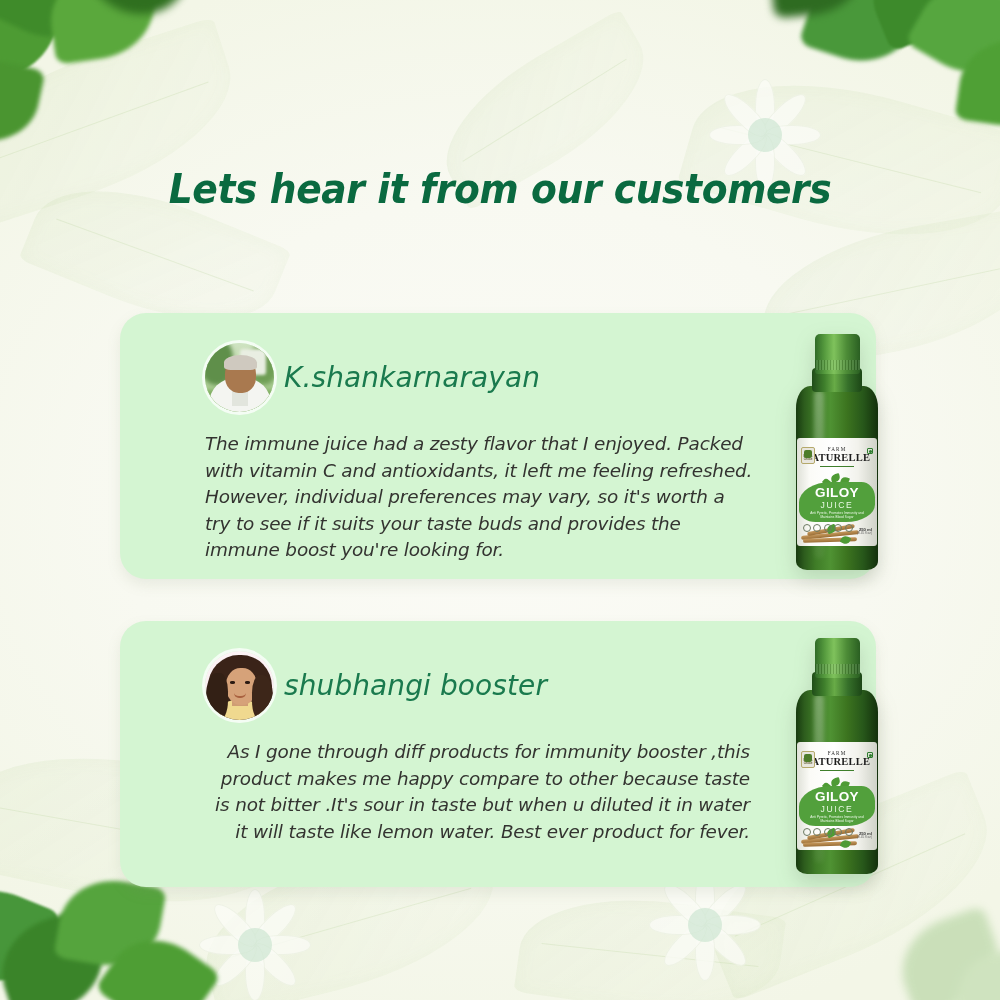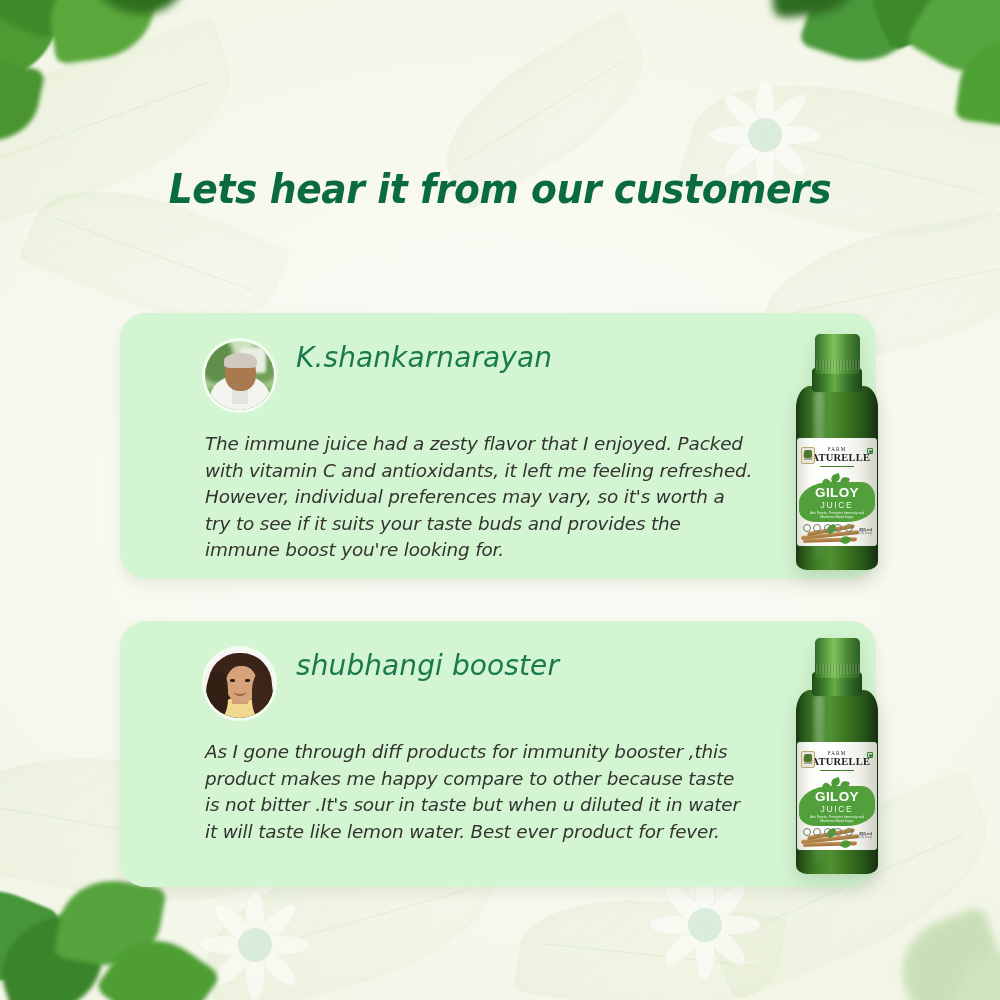--- a/index.html
+++ b/index.html
@@ -124,22 +124,22 @@
   .card-2 { top: 621px; height: 266px; }
 
   .card-inner {
     position: relative;
     height: 100%;
     padding: 28px 0 0 85px;
   }
 
   .person-row {
     display: flex;
-    align-items: flex-start;
-    gap: 22px;
+    align-items: center;
+    gap: 10px;
     height: 72px;
   }
 
   
   .avatar {
     width: 69px; height: 69px;
     border-radius: 50%;
     overflow: hidden;
     position: relative;
     flex: 0 0 auto;
@@ -183,21 +183,21 @@
   .quote-text {
     margin-top: 18px;
     width: 548px;
     font-family: "DejaVu Sans", sans-serif;
     font-style: italic;
     font-size: 18.4px;
     line-height: 26.5px;
     color: #333330;
     letter-spacing: -0.15px;
   }
-  .card-2 .quote-text { width: 545px; }
+  .card-2 .quote-text { width: 545px; text-align: right; }
 
   
   .bottle-wrap {
     position: absolute;
     width: 110px;
     height: 236px;
     z-index: 4;
     filter: drop-shadow(0 8px 10px rgba(90,110,80,0.22));
   }
   .bottle-1 { left: 782px; top: 334px; }

